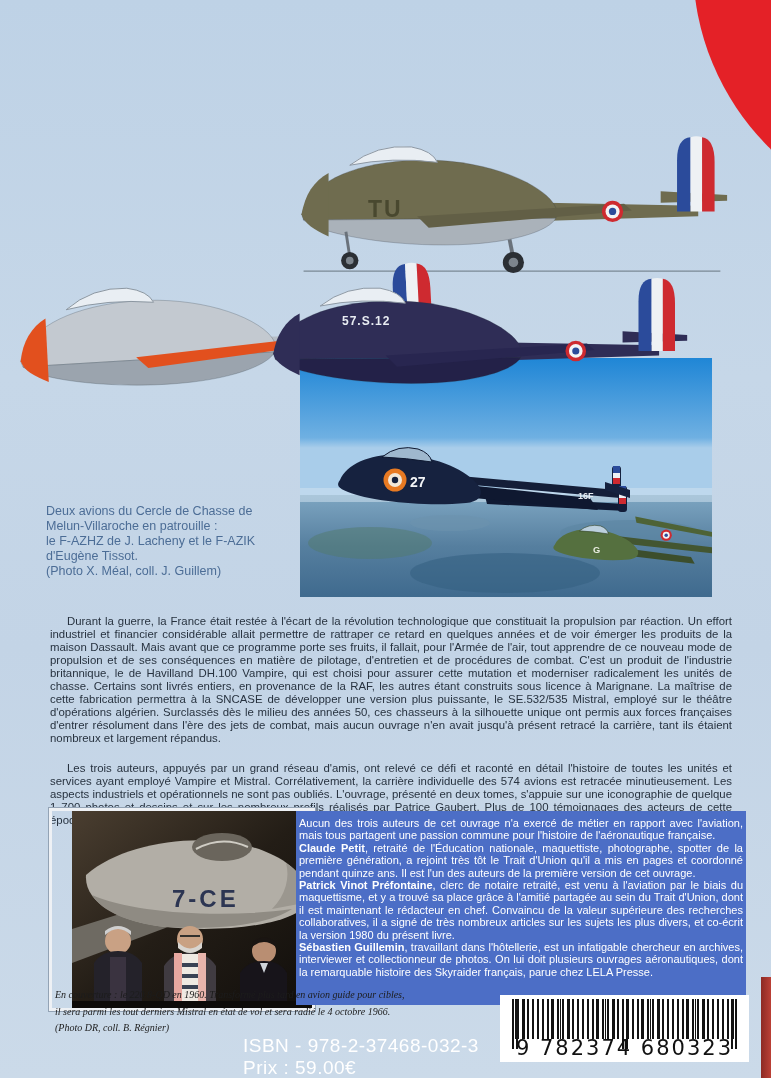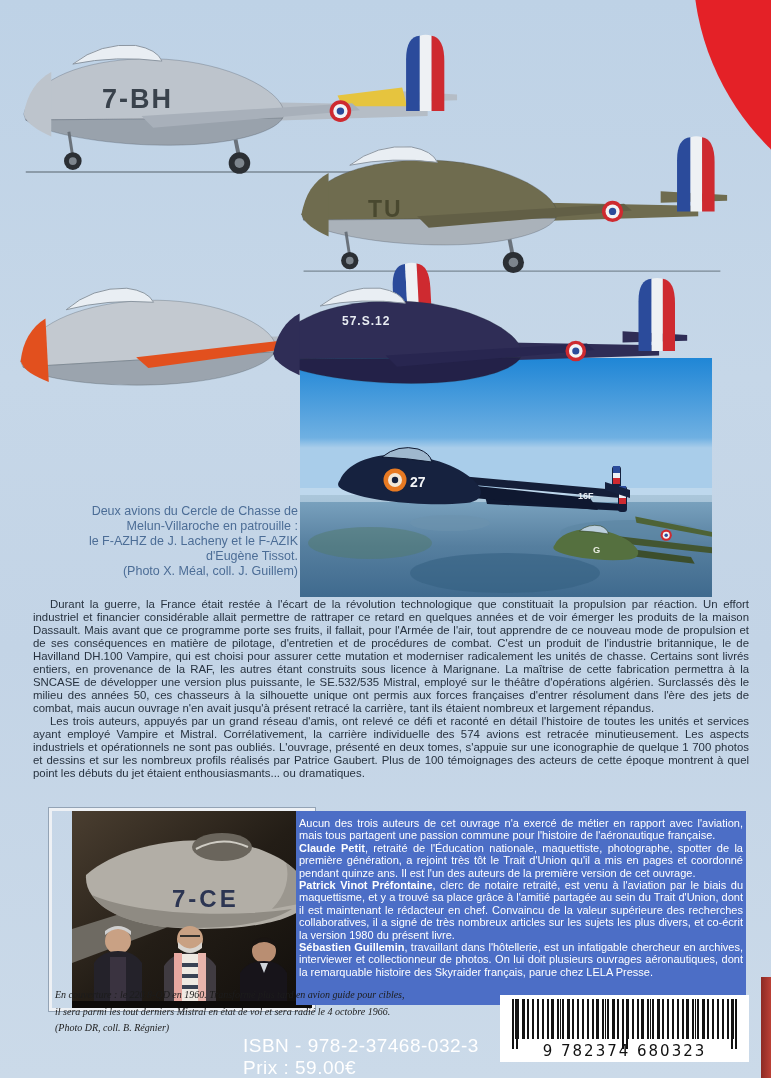--- a/index.html
+++ b/index.html
@@ -33,29 +33,29 @@
   .marking{position:absolute; font-weight:bold; letter-spacing:2px;}
   .mk1{left:88px; top:66px; font-size:27px; color:#39424c;}
   .mk2{left:76px; top:76px; font-size:23px; color:#49482f;text-align:right;}
   .mk4{left:78px; top:52px; font-size:12px; color:#e8ecf2; letter-spacing:1px;}
   
   .flight-photo{position:absolute; left:300px; top:358px; width:412px; height:239px; margin:0; z-index:2;}
   .flight-photo svg{display:block;}
   
   .photo-caption{
     position:absolute; left:46px; top:504px; width:252px;
-    font-size:12.5px; line-height:15px; color:#4c6d96; text-align:right;
+    font-size:12.5px; line-height:15px; color:#4c6d96; text-align:left;
     white-space:pre-line; margin:0;
   }
   
   .description{
     position:absolute; left:33px; top:598px; width:716px;
     font-size:11.4px; line-height:13px; color:#27323f; text-align:justify;
   }
-  .description p{margin:0; text-indent:17px;}
+  .description p{margin:17px; text-indent:17px;}
   
   .authors-photo{position:absolute; left:52px; top:811px; width:240px; height:197px; margin:0;
     box-shadow:0 0 0 3px #eef1f5, 0 0 0 4px #93a3b5;padding-left:20px;}
   .authors-photo svg{display:block;}
   .authors-box{
     position:absolute; left:296px; top:811px; width:450px; height:194px;
     background:#4c6ec6; color:#ffffff; box-sizing:border-box;
     padding:6px 3px; font-size:11px; line-height:12.4px; text-align:justify;
   }
   .authors-box p{margin:0;}
@@ -80,21 +80,21 @@
     background:
       repeating-linear-gradient(90deg,#121212 0 2px,transparent 2px 5px),
       repeating-linear-gradient(90deg,transparent 0 3px,#121212 3px 4px,transparent 4px 9px);
   }
   .barcode .guard{position:absolute; top:4px; width:2px; height:50px; background:#121212;}
   .barcode .g1{left:12px;} .barcode .g2{left:16px;}
   .barcode .g3{left:122px;} .barcode .g4{left:126px;}
   .barcode .g5{left:231px;} .barcode .g6{left:235px;}
   .barcode .digits{
     position:absolute; left:0; bottom:2px; width:100%;
-    font-family:"DejaVu Sans",sans-serif; font-size:15px; color:#111;
+    font-family:"DejaVu Sans",sans-serif; font-size:21px; color:#111;
     letter-spacing:2px; text-align:center;
   }
   .spine-strip{
     position:absolute; left:761px; top:977px; width:10px; height:101px;
     background:linear-gradient(90deg,#8c2a24,#bb4036);
   }
 </style>
 </head>
 <body>
 
@@ -134,26 +134,20 @@
           <line x1="226" y1="124" x2="230" y2="144" stroke="#6a727b" stroke-width="4"></line>
           <circle cx="230" cy="148" r="11" fill="#2b2f34"></circle>
             <circle cx="230" cy="148" r="5" fill="#7d858d"></circle>
         </g>
       </symbol>
     </defs>
   </svg>
 
   <div class="corner-circle"></div>
 
-  <div class="ac ac1">
-    <svg viewBox="0 0 455 165">
-        <use href="#vamp"></use>
-      </svg>
-    <span class="marking mk1">7-BH</span>
-  </div>
   <div class="ac ac2">
     <svg viewBox="0 0 455 165">
         <use href="#vamp"></use>
       </svg>
     <span class="marking mk2">TU</span>
   </div>
   <div class="ac ac3">
     <svg viewBox="0 0 455 165">
         <use href="#vamp"></use>
       </svg>

